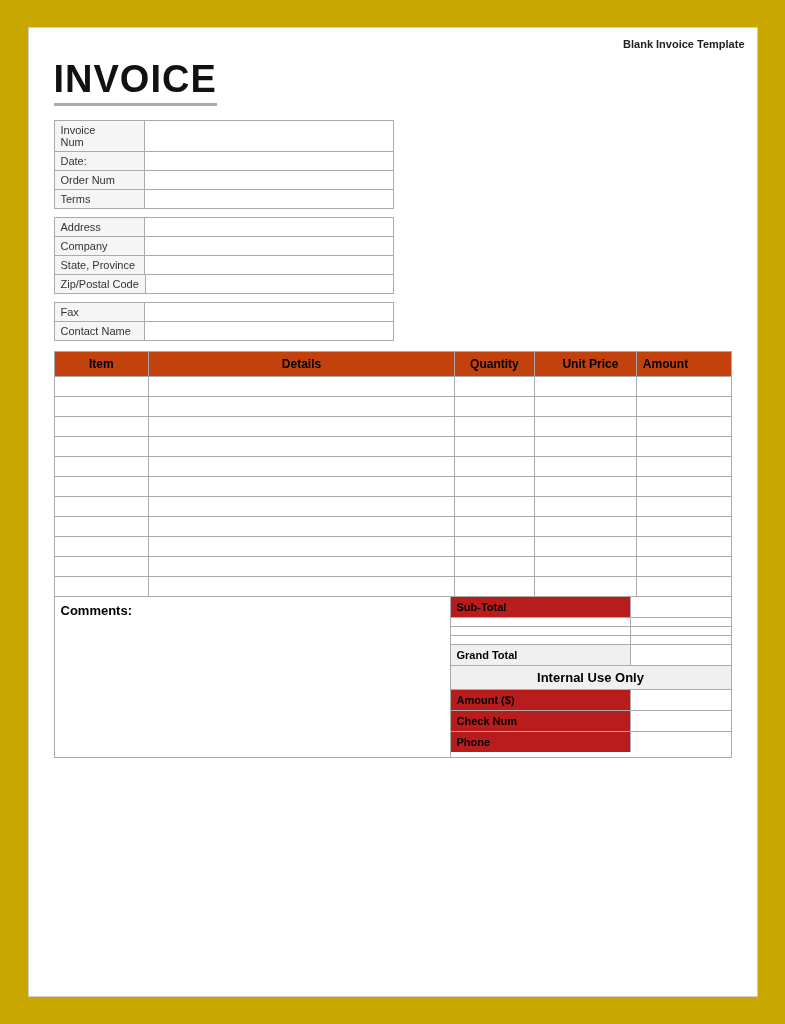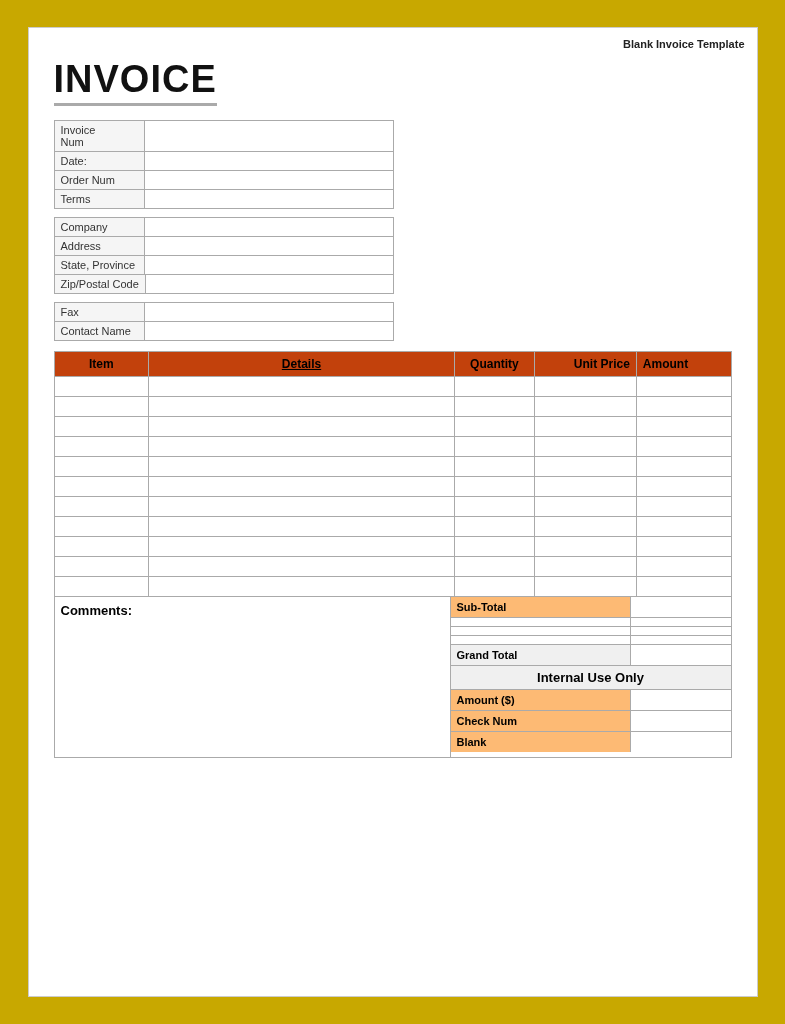--- a/index.html
+++ b/index.html
@@ -84,23 +84,23 @@
       font-weight: bold;
       text-align: center;
       font-size: 12px;
     }
     .items-table td {
       border: 1px solid #aaa;
       padding: 5px 6px;
       height: 20px;
     }
     .items-table .col-item { width: 13%; }
-    .items-table .col-details { width: 42%; text-decoration: underline; }
+    .items-table .col-details { width: 42%; }
     .items-table .col-qty { width: 11%; text-align: center; }
-    .items-table .col-unit { width: 14%; text-align: right; padding-left: 16px; }
+    .items-table .col-unit { width: 14%; text-align: center; padding-left: 16px; }
     .items-table .col-amount { width: 13%; text-align: left; }
 
     .bottom-section {
       display: flex;
       border: 1px solid #aaa;
       border-top: none;
     }
     .comments-box {
       flex: 1;
       border-right: 1px solid #aaa;
@@ -117,21 +117,21 @@
     .totals-row {
       display: flex;
       border-bottom: 1px solid #aaa;
     }
     .totals-row:last-child {
       border-bottom: none;
     }
     .totals-label {
       flex: 1;
       padding: 4px 6px;
-      background: #fdba74;
+      background: #b91c1c;
       font-weight: bold;
       border-right: 1px solid #aaa;
       font-size: 11px;
     }
     .totals-value {
       width: 100px;
       padding: 4px 6px;
       background: #fff;
     }
     .totals-blank {
@@ -181,25 +181,25 @@
     </div>
     <div class="info-row">
       <div class="info-label">Terms</div>
       <div class="info-value"></div>
     </div>
   </div>
 
   
   <div class="info-section">
     <div class="info-row">
+      <div class="info-label">Address</div>
+      <div class="info-value"></div>
+    </div>
+    <div class="info-row">
       <div class="info-label">Company</div>
-      <div class="info-value"></div>
-    </div>
-    <div class="info-row">
-      <div class="info-label">Address</div>
       <div class="info-value"></div>
     </div>
     <div class="info-row">
       <div class="info-label">State, Province</div>
       <div class="info-value"></div>
     </div>
     <div class="info-row">
       <div class="info-label">Zip/Postal Code</div>
       <div class="info-value"></div>
     </div>
@@ -343,18 +343,18 @@
 
       <div class="totals-row">
         <div class="totals-label">Amount ($)</div>
         <div class="totals-value"></div>
       </div>
       <div class="totals-row">
         <div class="totals-label">Check Num</div>
         <div class="totals-value"></div>
       </div>
       <div class="totals-row">
-        <div class="totals-label">Blank</div>
+        <div class="totals-label">Phone</div>
         <div class="totals-value"></div>
       </div>
     </div>
   </div>
 </div>
 
 </body></html>

